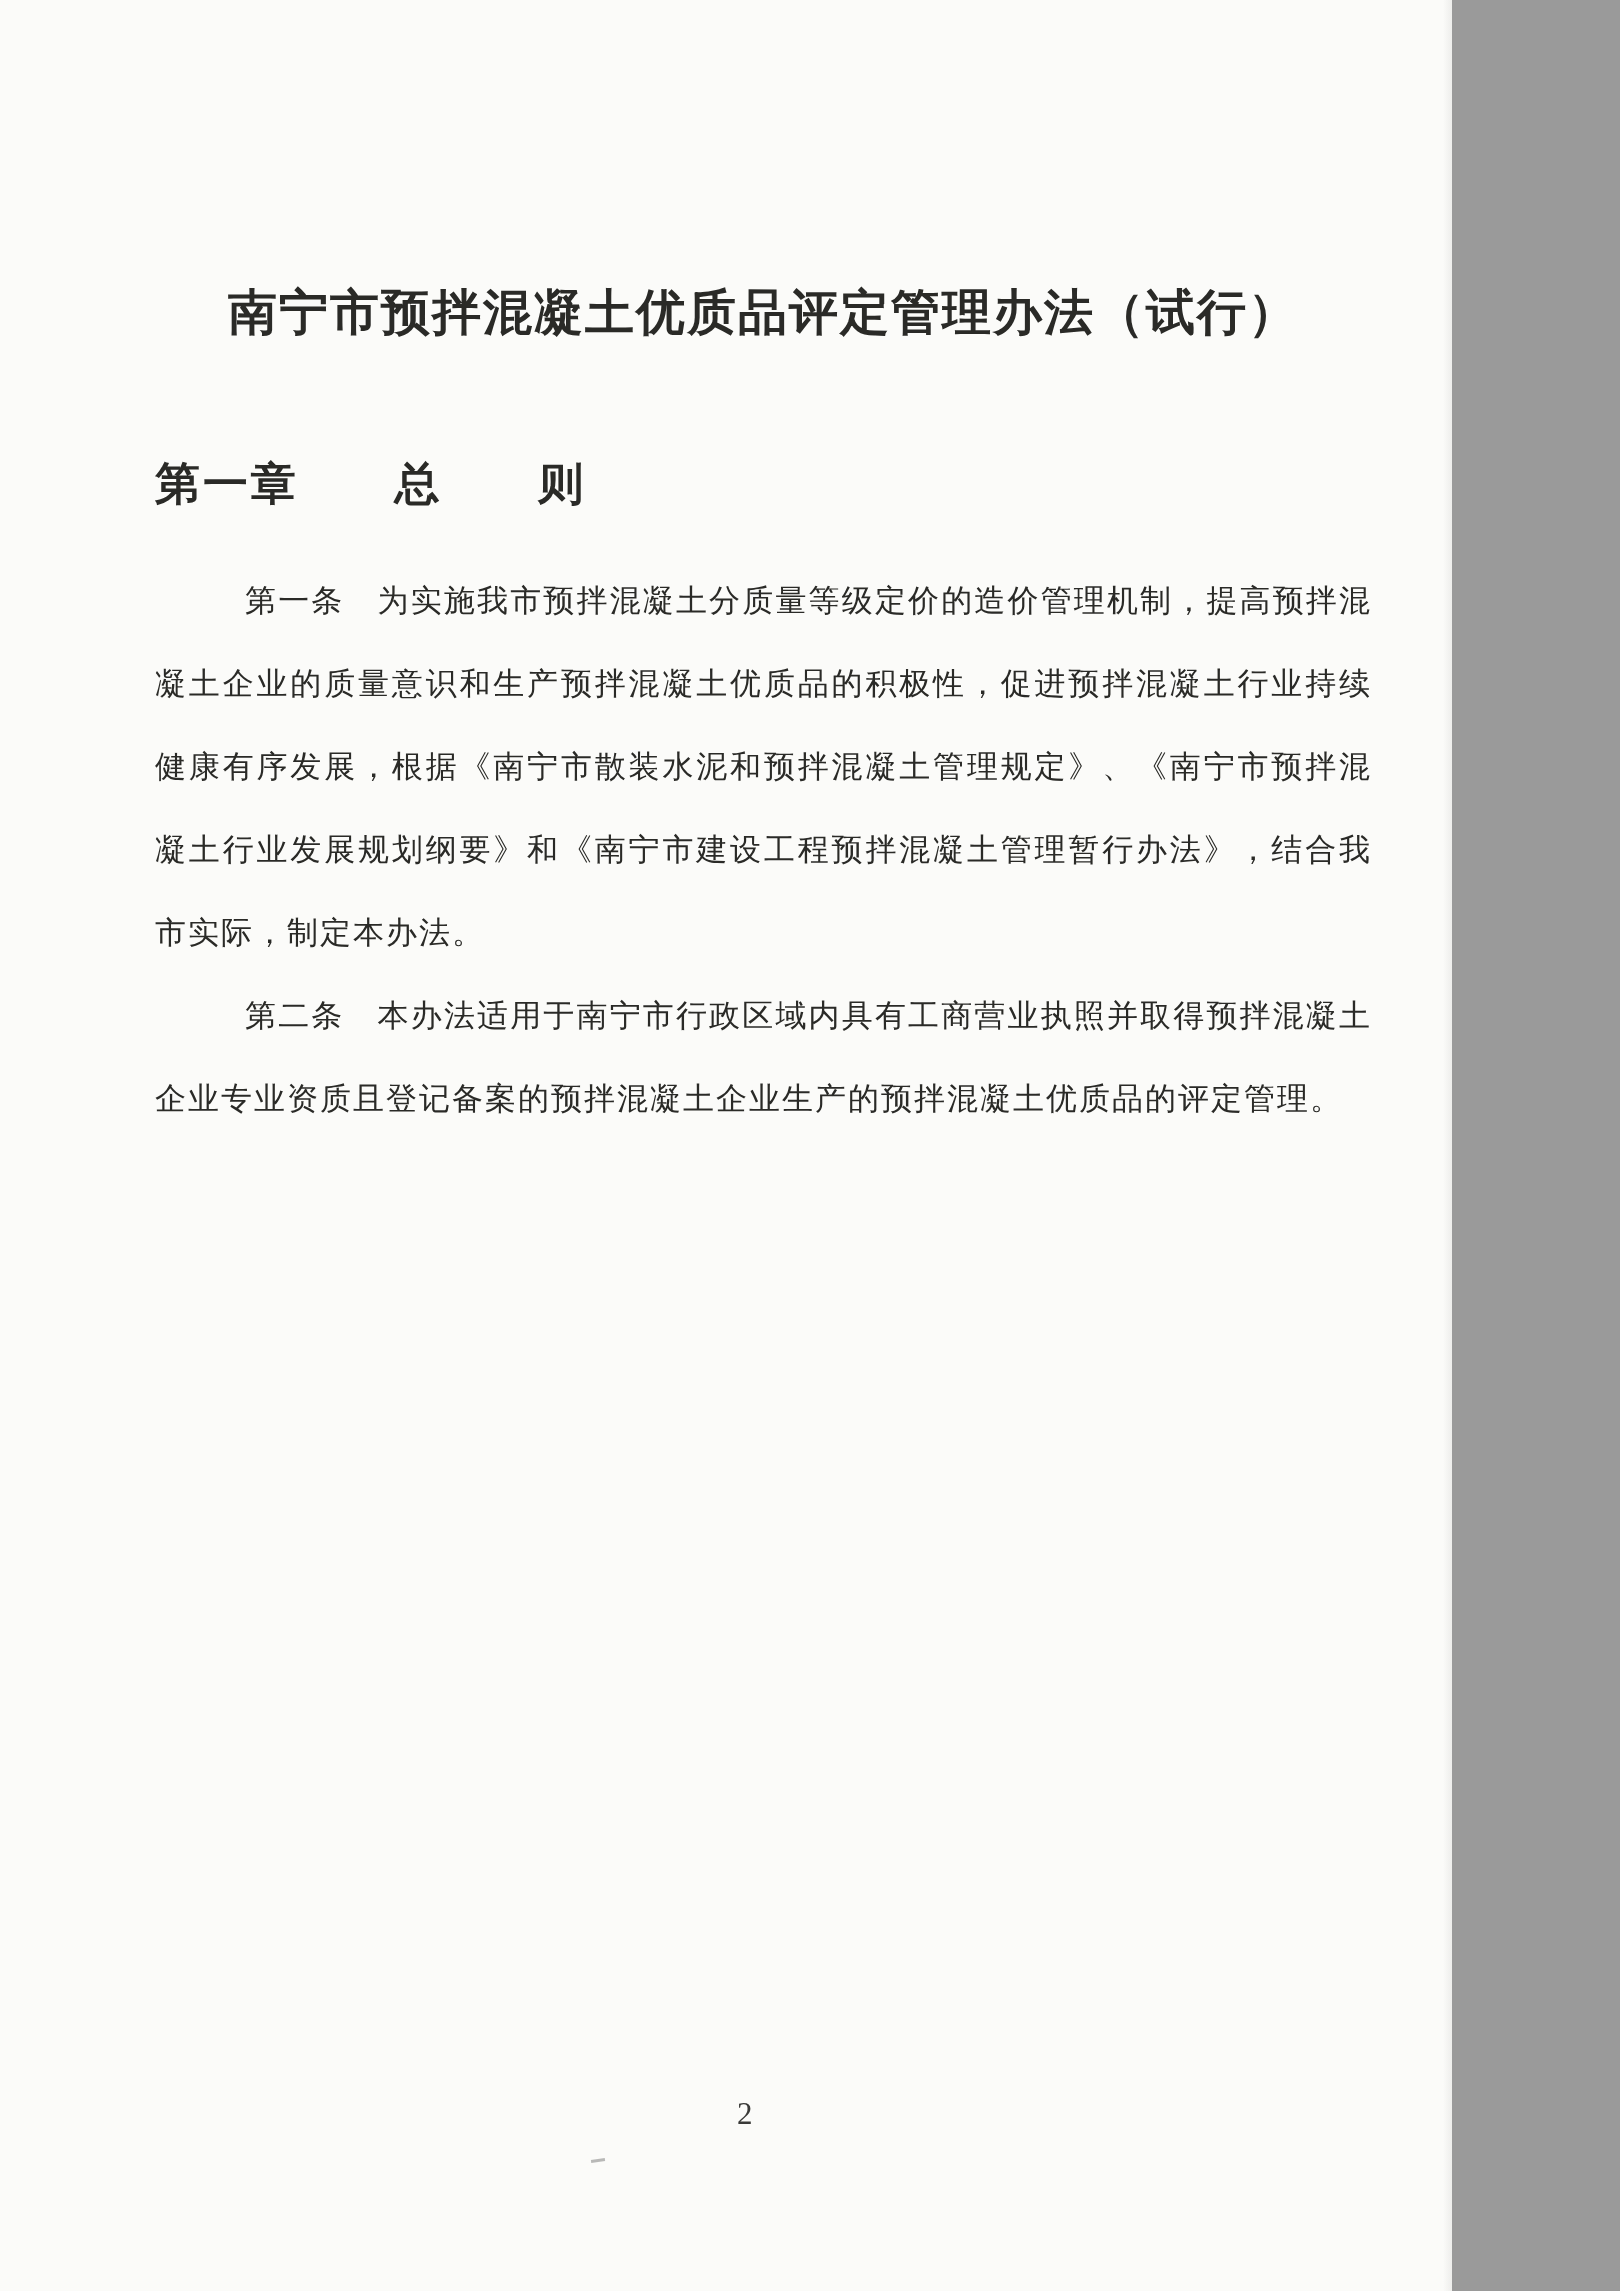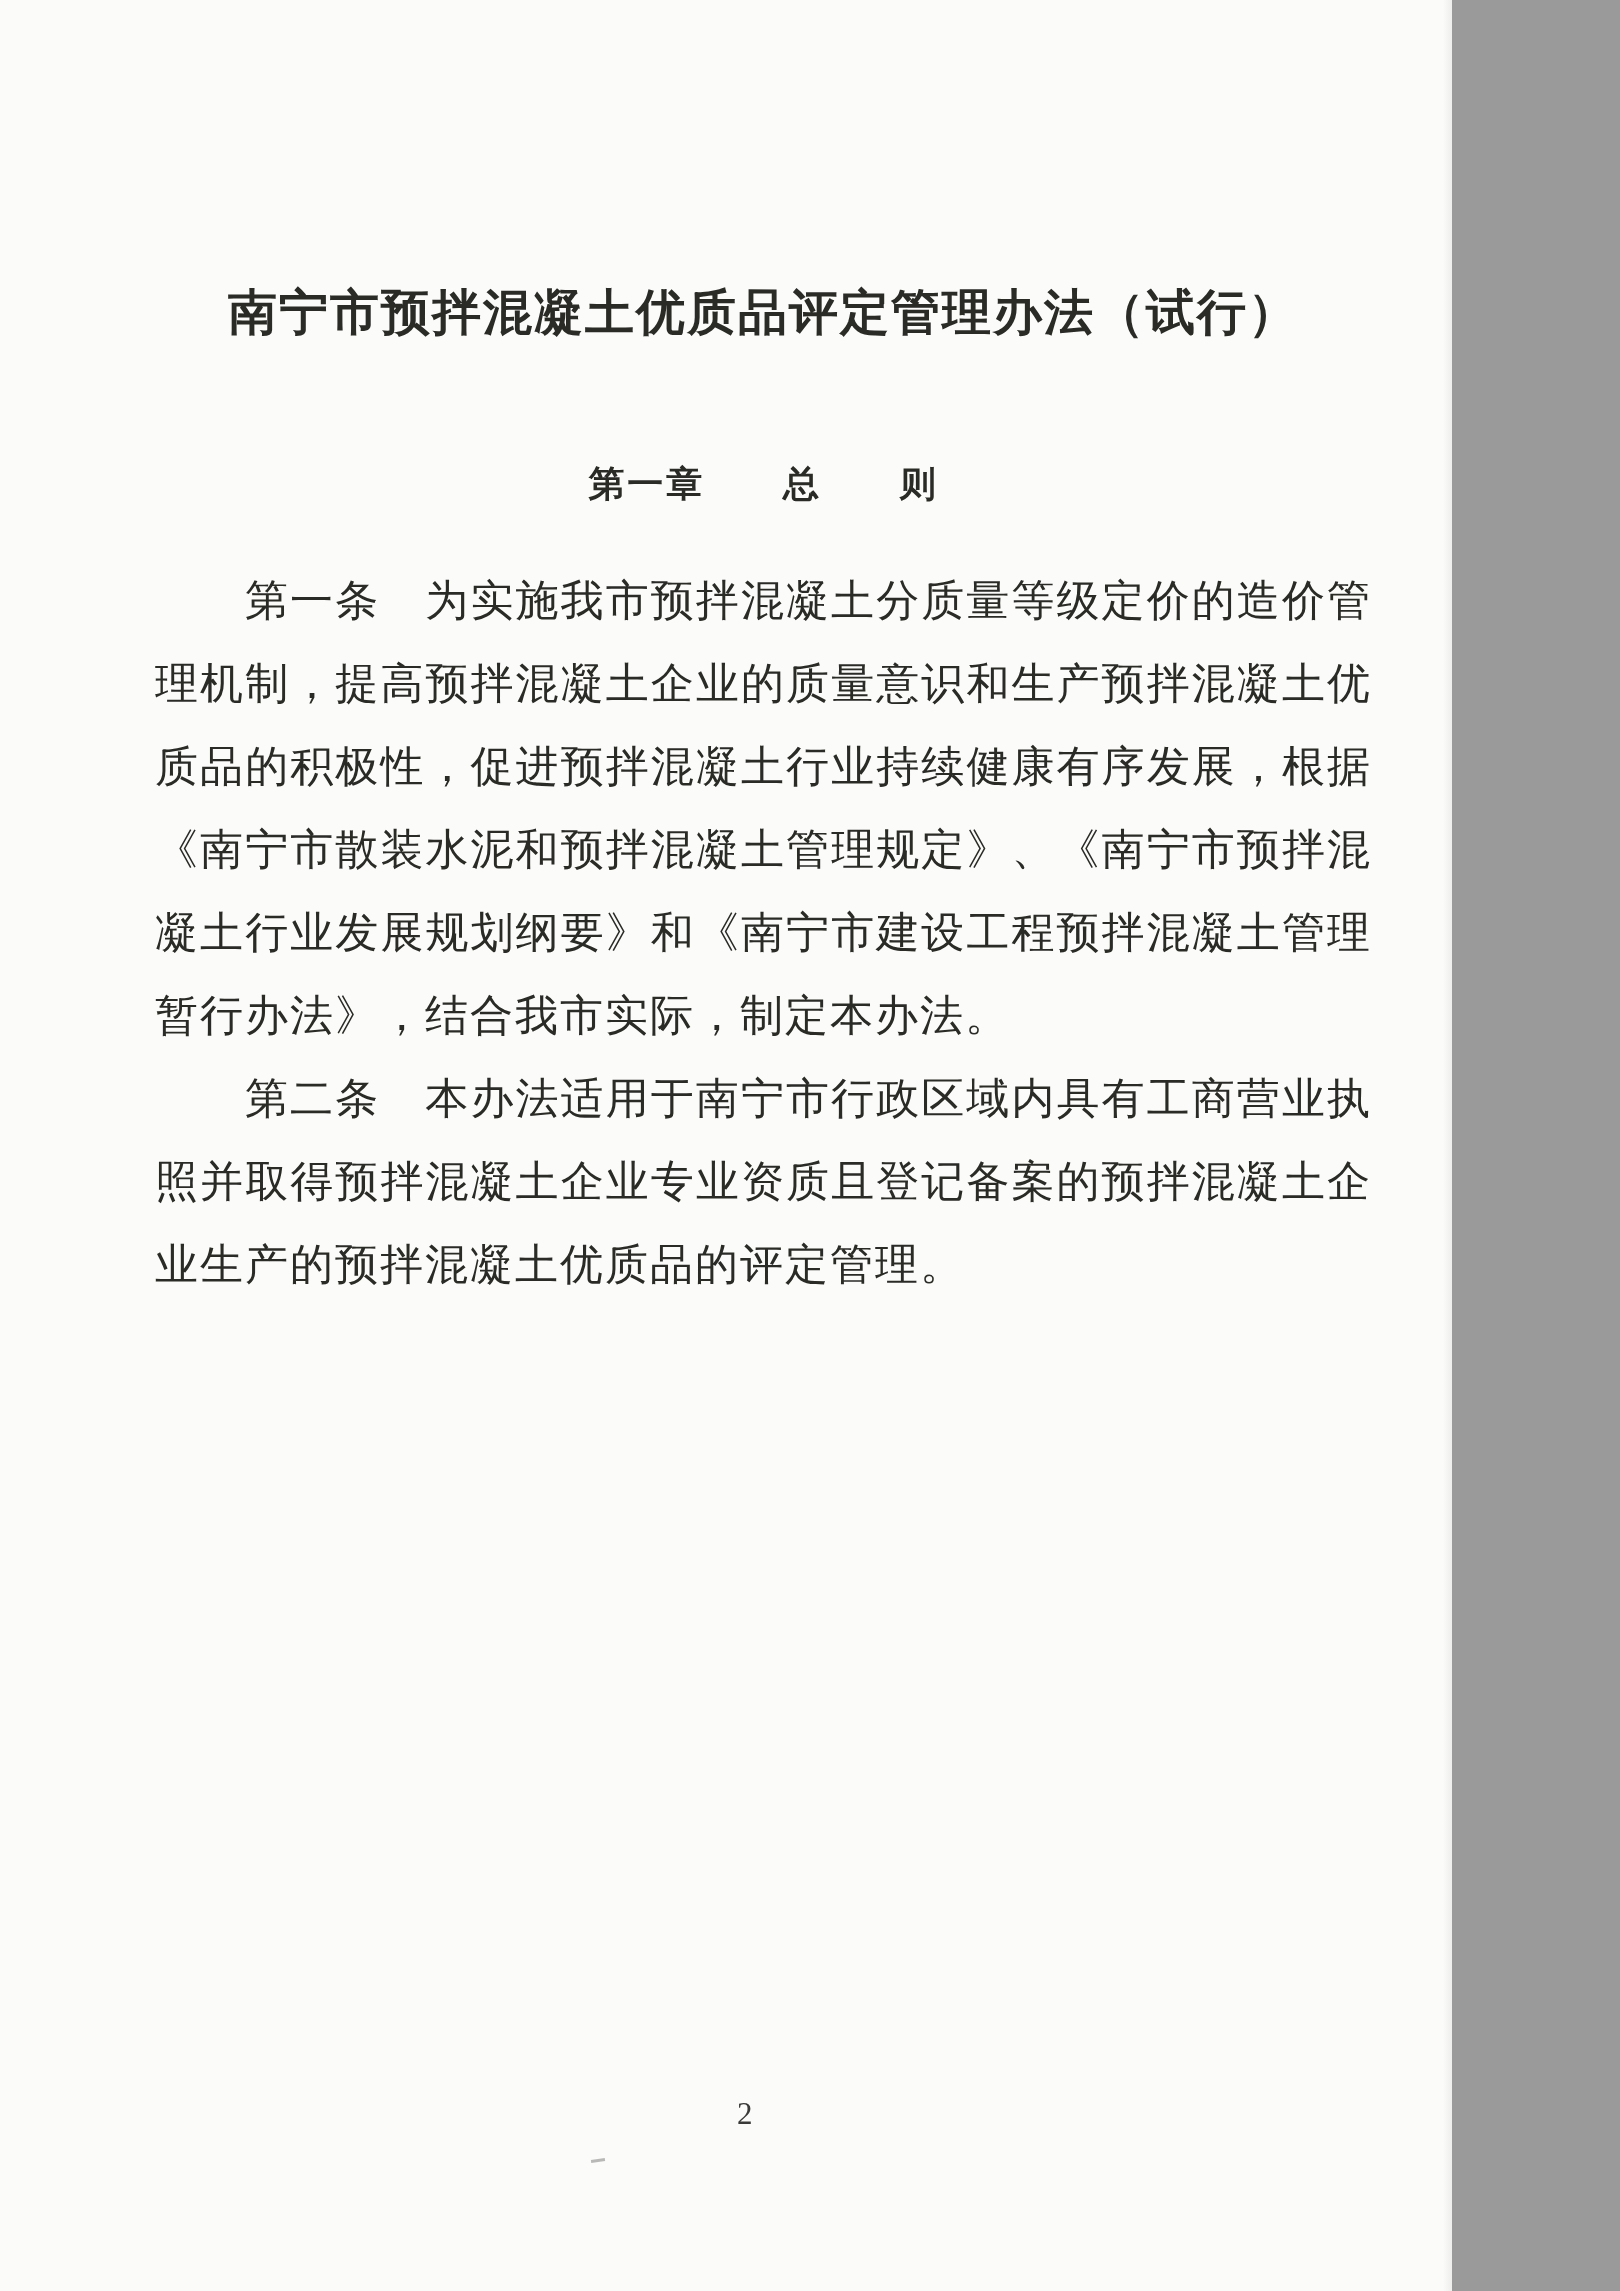--- a/index.html
+++ b/index.html
@@ -30,29 +30,29 @@
     font-size: 49px;
     line-height: 61px;
     font-weight: 700;
     text-align: center;
     letter-spacing: 2px;
     white-space: nowrap;
   }
   .chapter-heading {
     margin: 0;
     margin-top: 116px;
-    font-size: 36px;
+    font-size: 45px;
     line-height: 51px;
     font-weight: 700;
-    text-align: center;
+    text-align: left;
     letter-spacing: 2.9px;
   }
   .body-text {
     margin-top: 49px;
-    font-size: 43px;
+    font-size: 31px;
     line-height: 83px;
     text-align: justify;
     text-justify: inter-ideograph;
     letter-spacing: 2px;
     font-family: Liberation Serif, serif;
   }
   .body-text p {
     margin: 0;
     text-indent: 90px;
     word-break: break-all;

